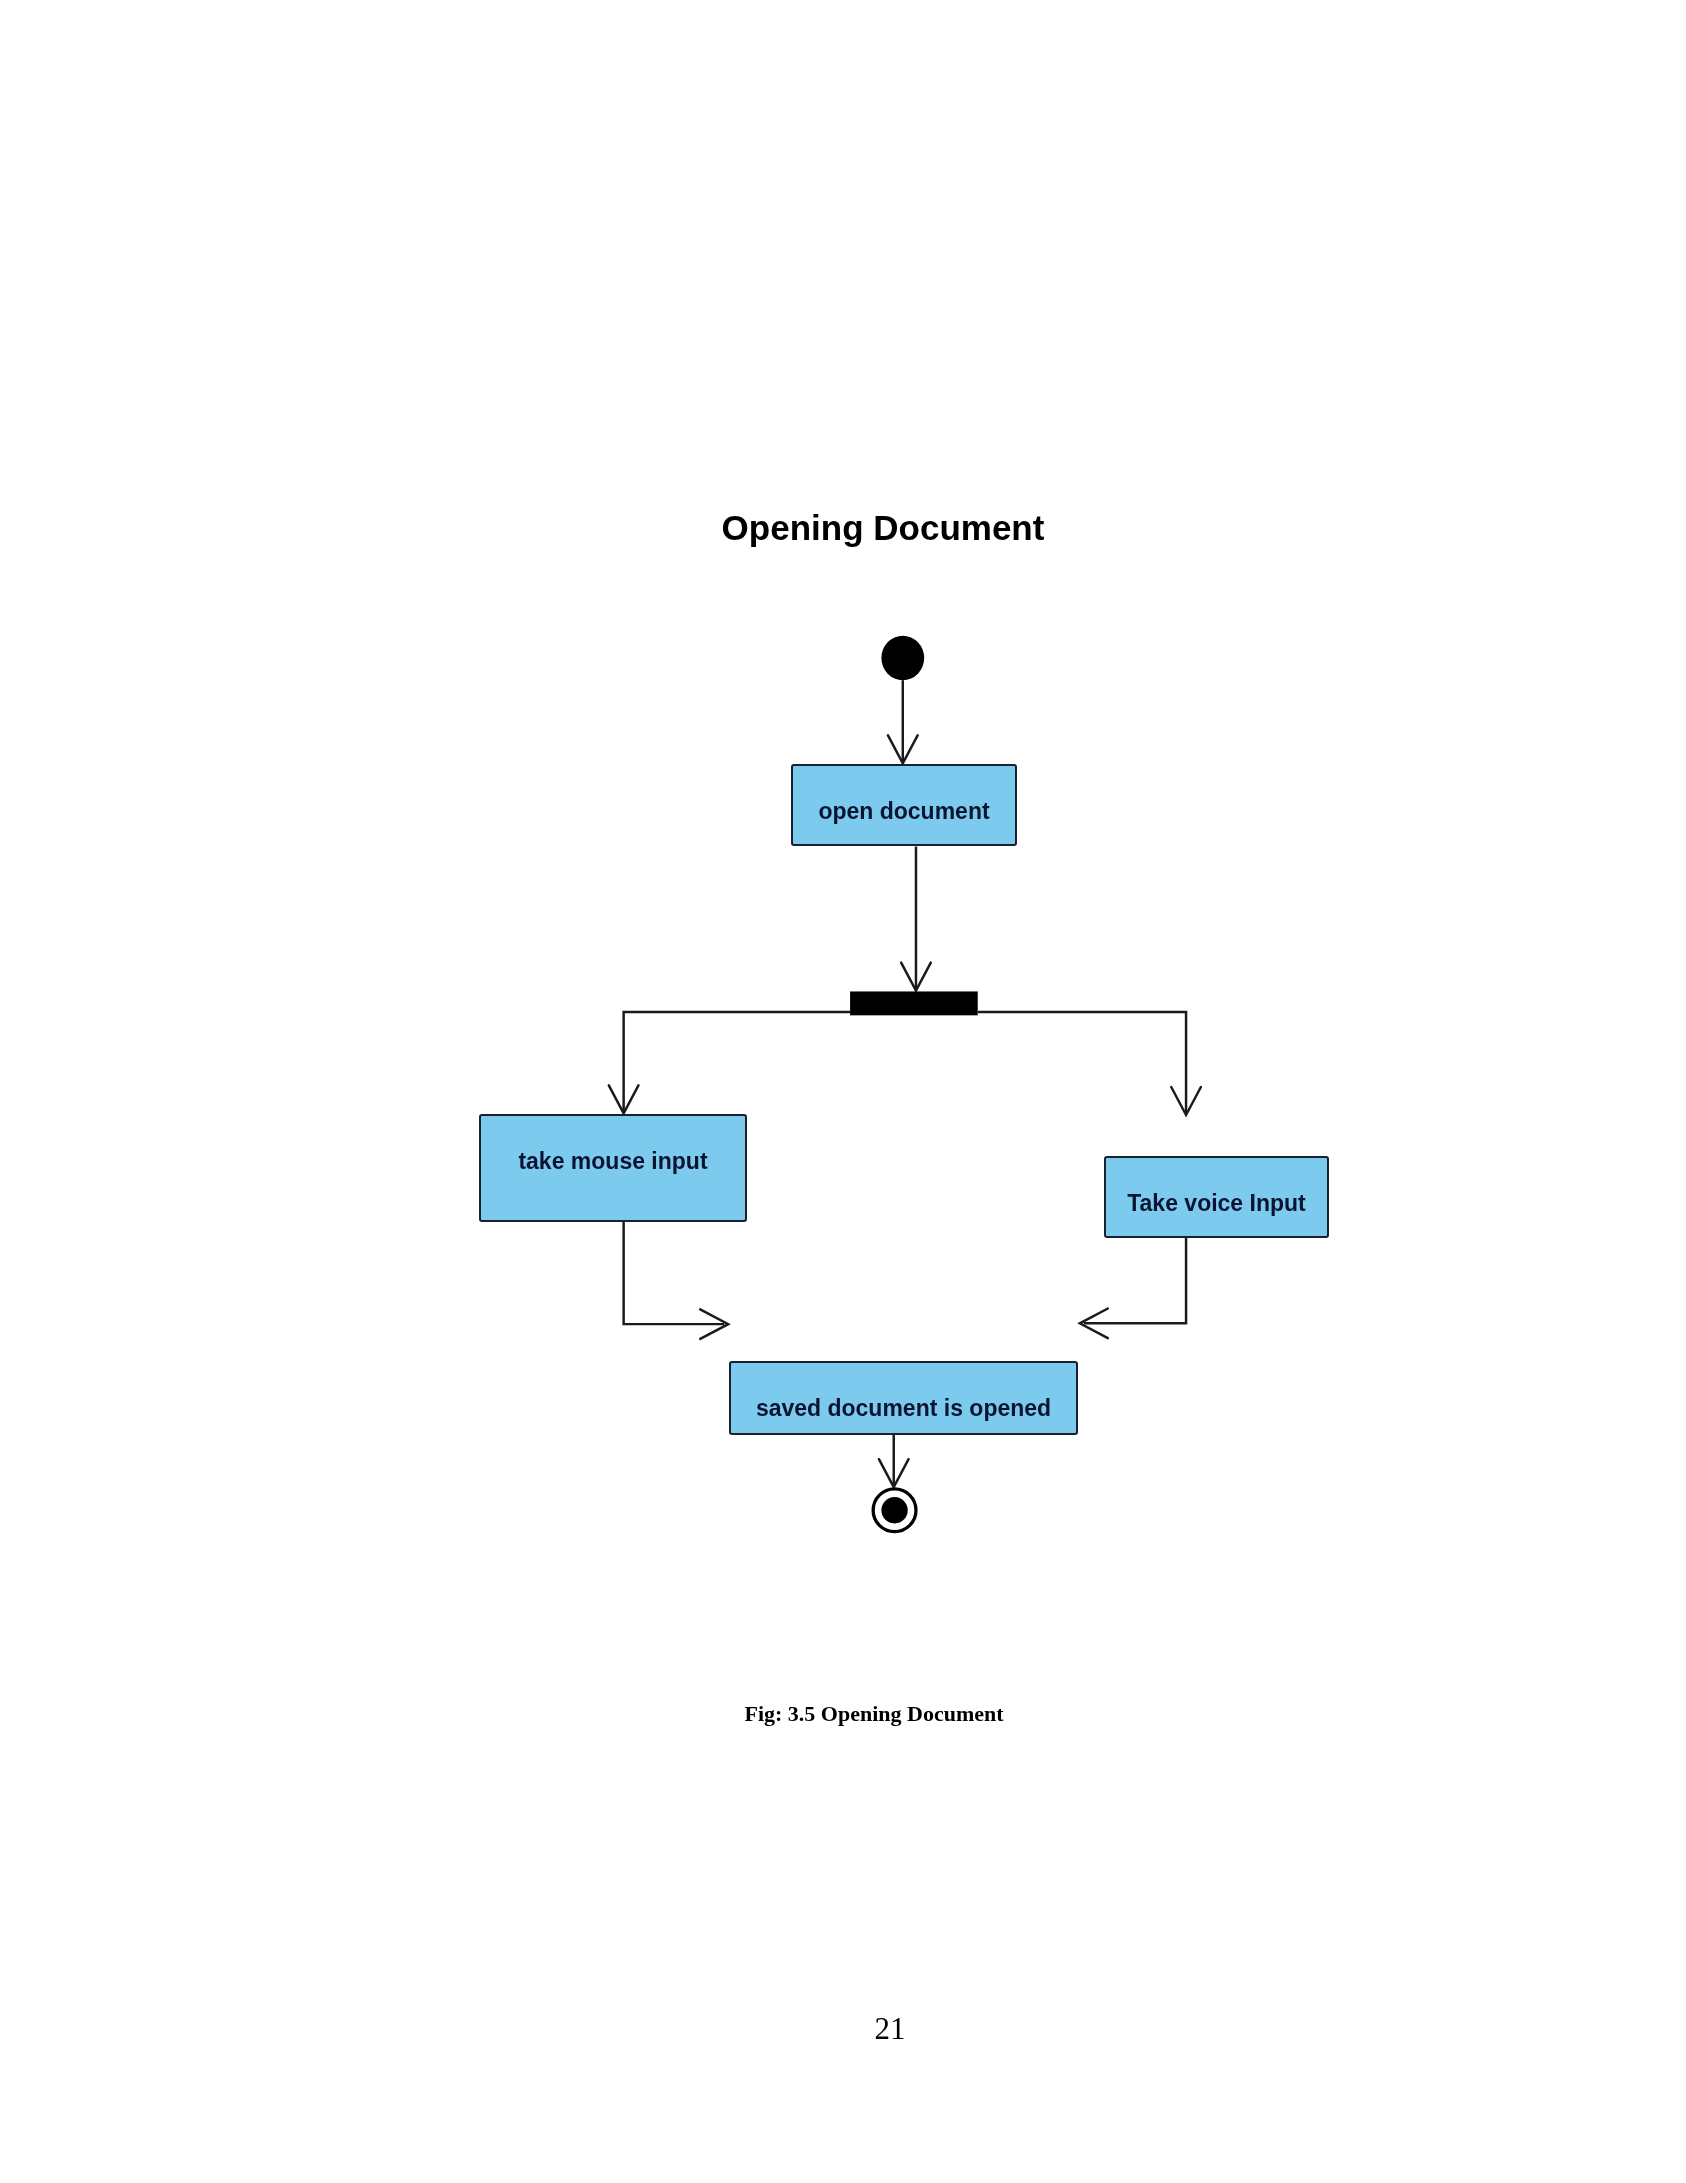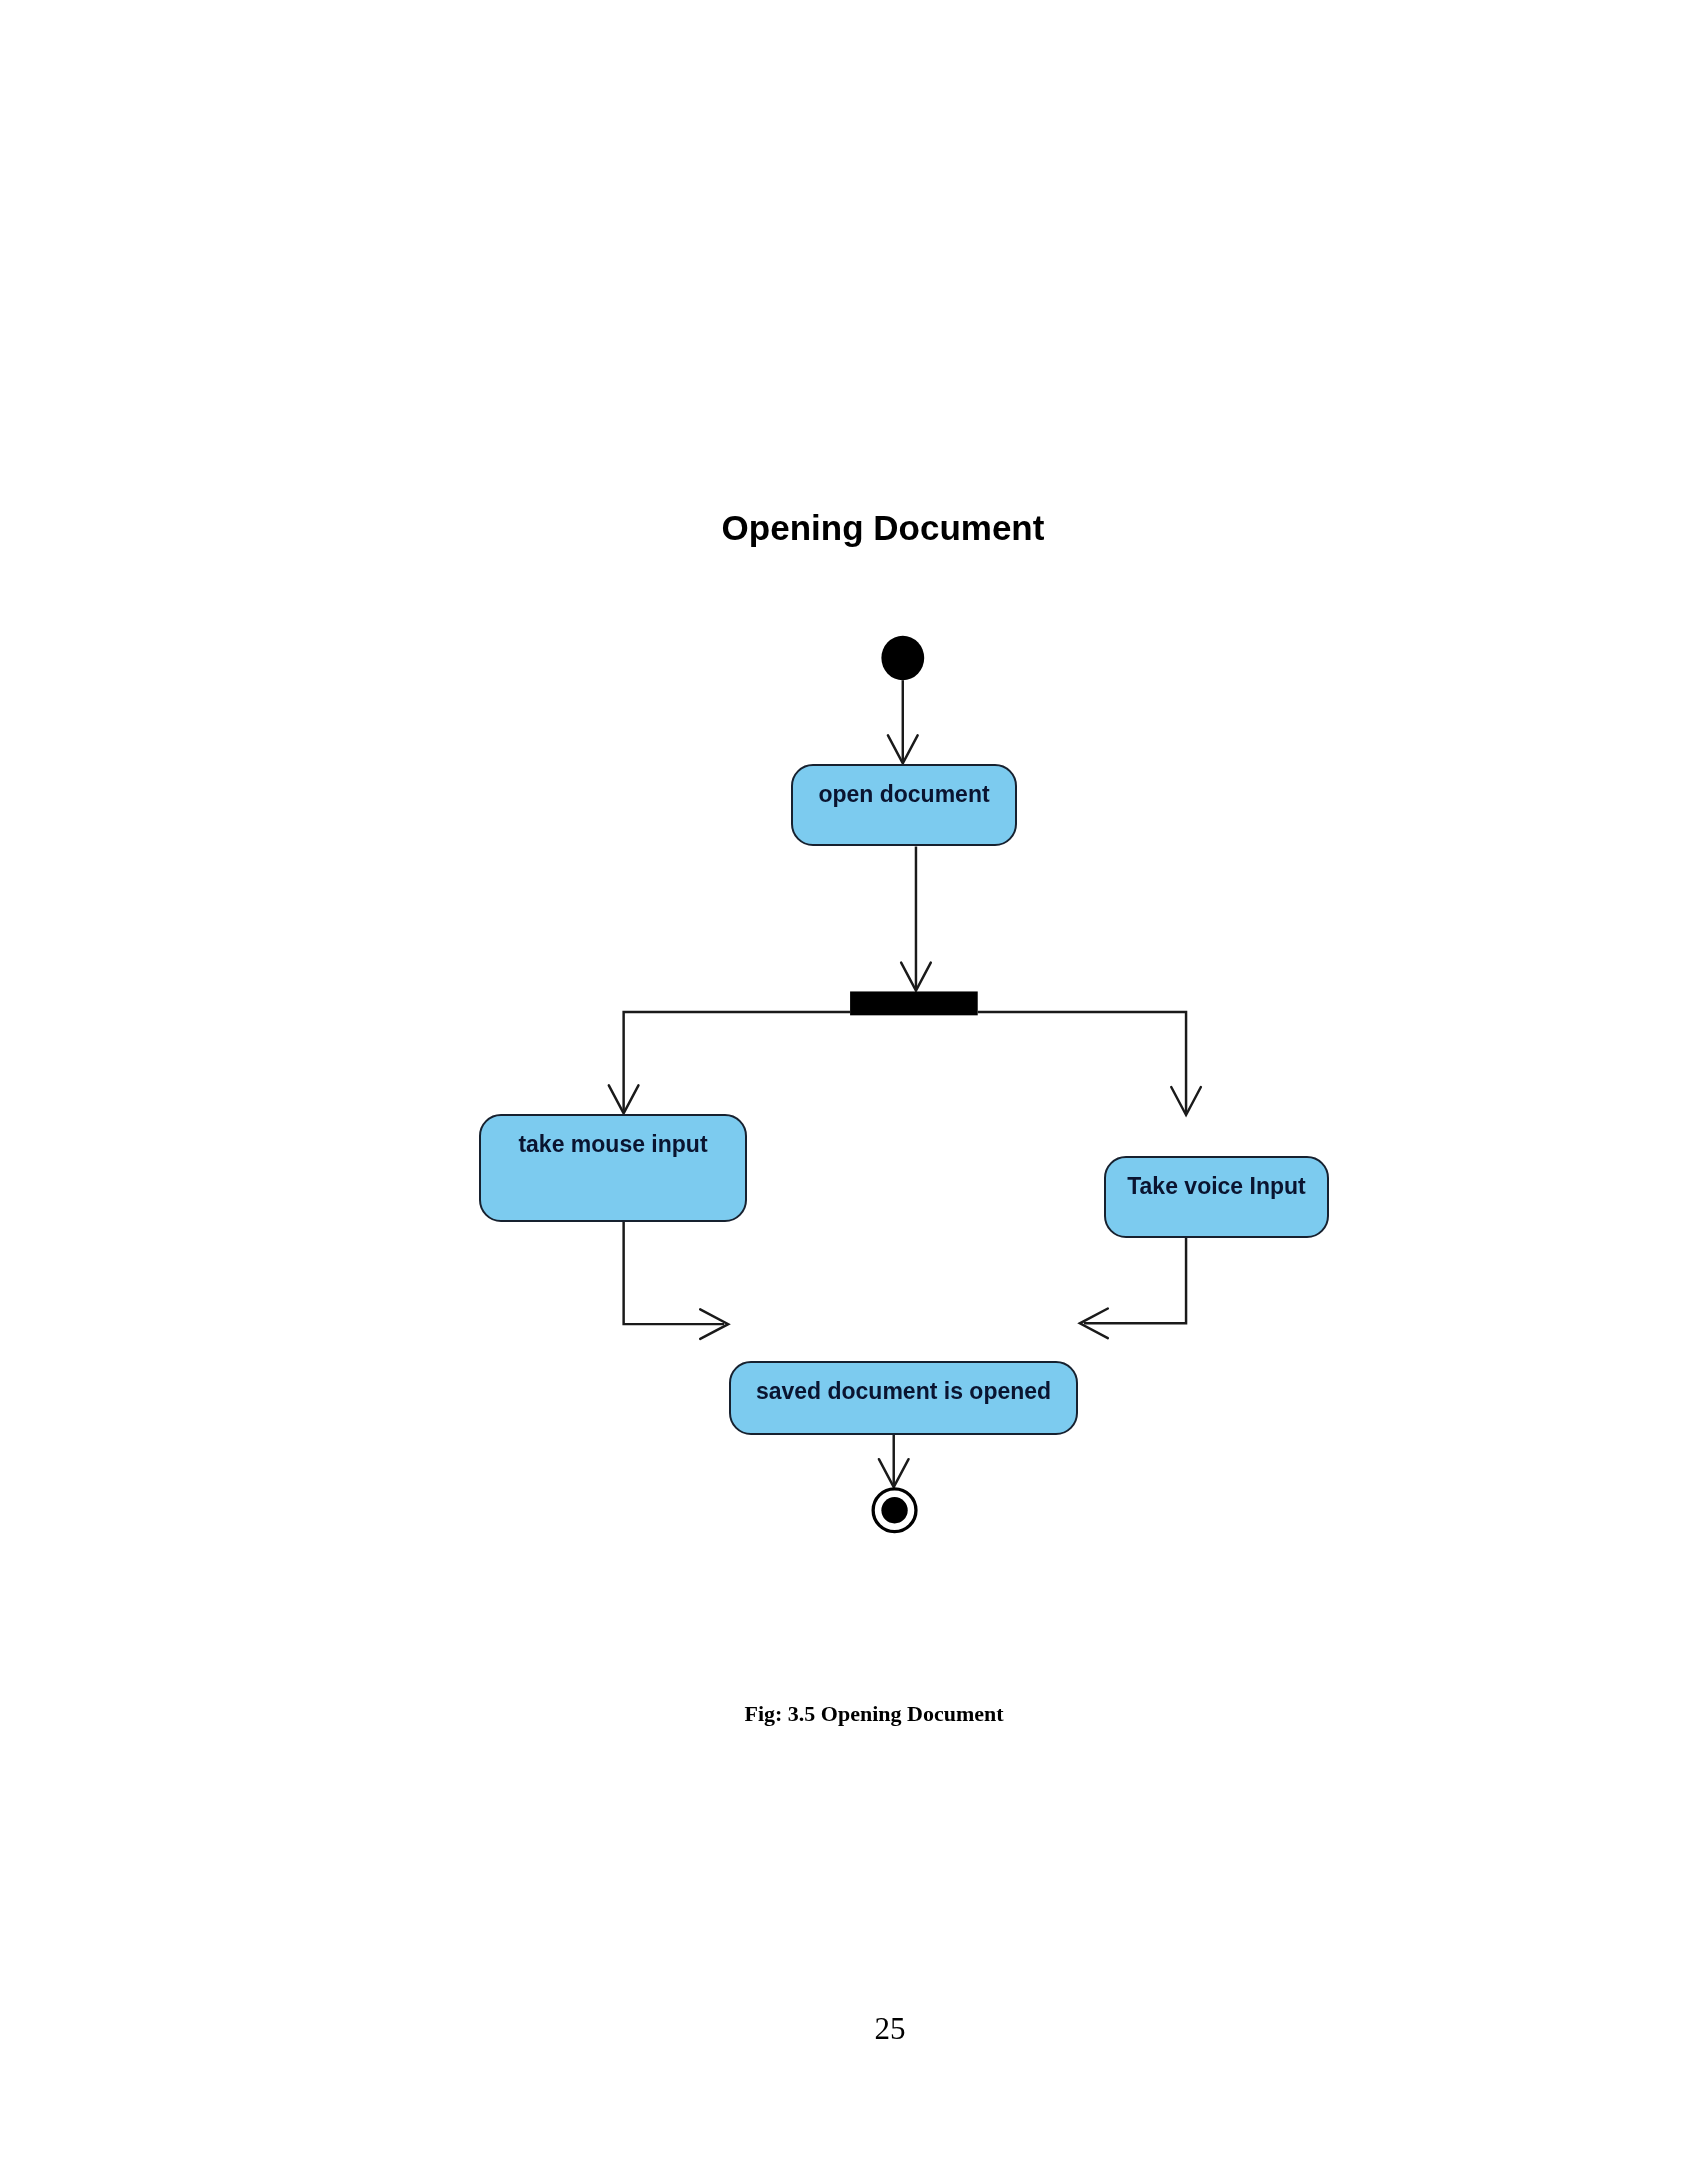--- a/index.html
+++ b/index.html
@@ -51,25 +51,25 @@
   .diagram-svg .final-outer{
     fill:var(--background);
     stroke:var(--node);
     stroke-width:4;
   }
   .activity{
     position:absolute;
     box-sizing:border-box;
     background:var(--activity-fill);
     border:2.5px solid var(--activity-border);
-    border-radius:22px;
+    border-radius:3px;
     display:flex;
     justify-content:center;
     align-items:flex-start;
-    padding-top:15px;
+    padding-top:32px;
     text-align:right;
   }
   .activity .activity-label{
     font-family:"Liberation Sans",sans-serif;
     font-size:23px;
     font-weight:bold;
     color:var(--activity-text);
     white-space:nowrap;
     line-height:1.15;
   }
@@ -140,16 +140,16 @@
   <div class="activity" style="left:1104px;top:1116px;width:225px;height:82px;margin-top:40px;">
     <span class="activity-label">Take voice Input</span>
   </div>
 
   <div class="activity" style="left:729px;top:1361px;width:349px;height:74px;">
     <span class="activity-label">saved document is opened</span>
   </div>
 
   <div class="caption">Fig: 3.5 Opening Document</div>
 
-  <div class="page-number">25</div>
+  <div class="page-number">21</div>
 
 </div>
 
 
 </body></html>

